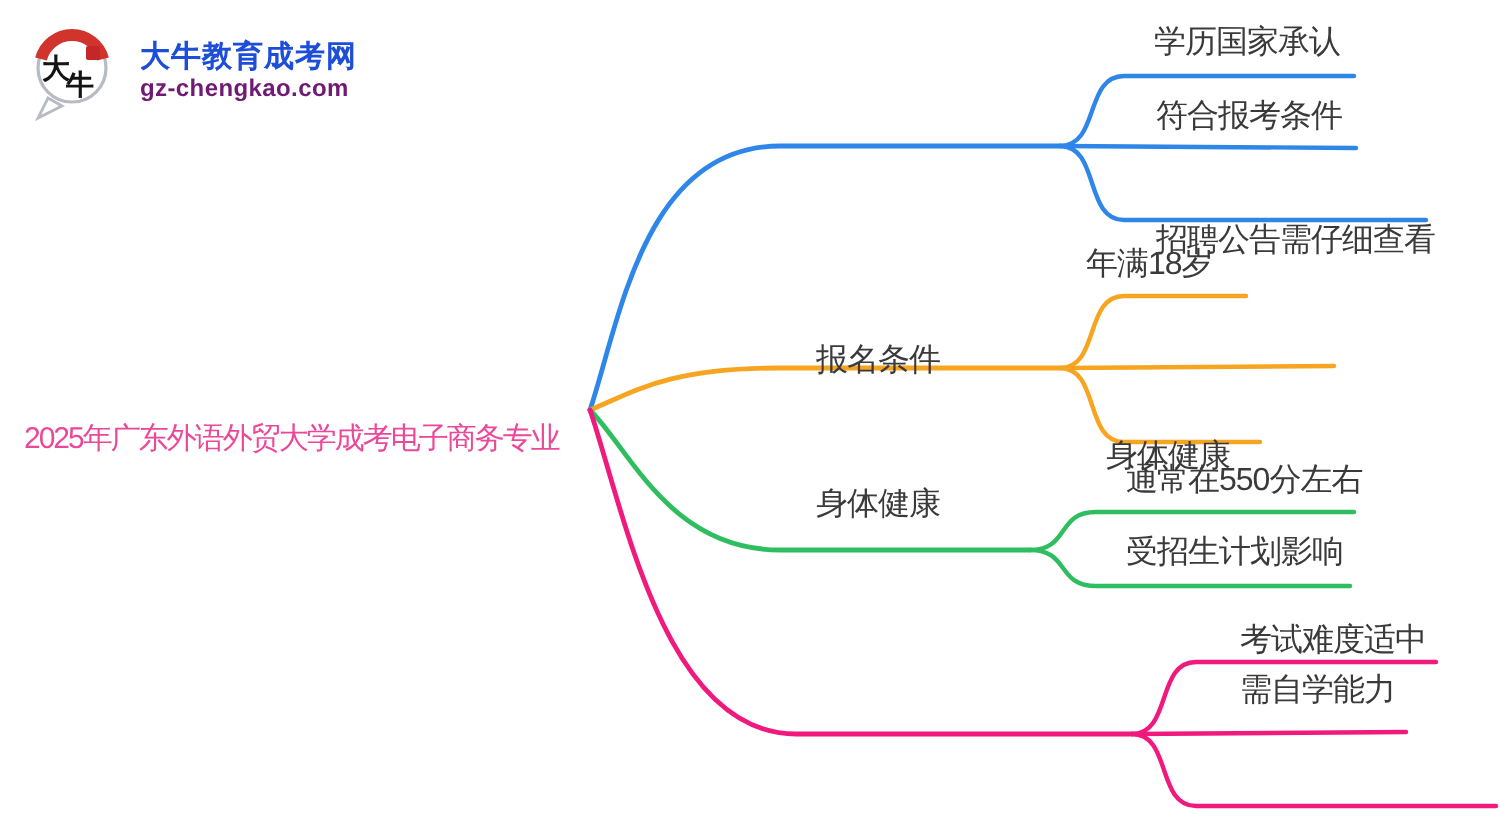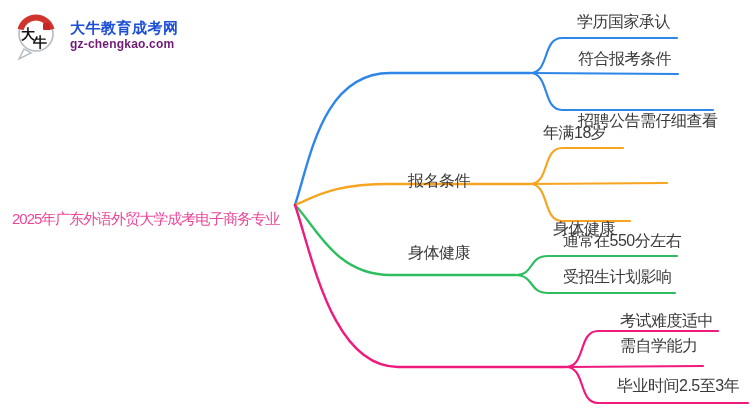--- a/index.html
+++ b/index.html
@@ -94,15 +94,14 @@
   <div class="lbl b2-lbl">报名条件</div>
   <div class="lbl b2c1">年满18岁</div>
   <div class="lbl b2c3">身体健康</div>
 
   <div class="lbl b3-lbl">身体健康</div>
   <div class="lbl b3c1">通常在550分左右</div>
   <div class="lbl b3c2">受招生计划影响</div>
 
   <div class="lbl b4c1">考试难度适中</div>
   <div class="lbl b4c2">需自学能力</div>
-  <div class="lbl b4c3">毕业时间2.5至3年</div>
 
 </div>
 
 </body></html>

